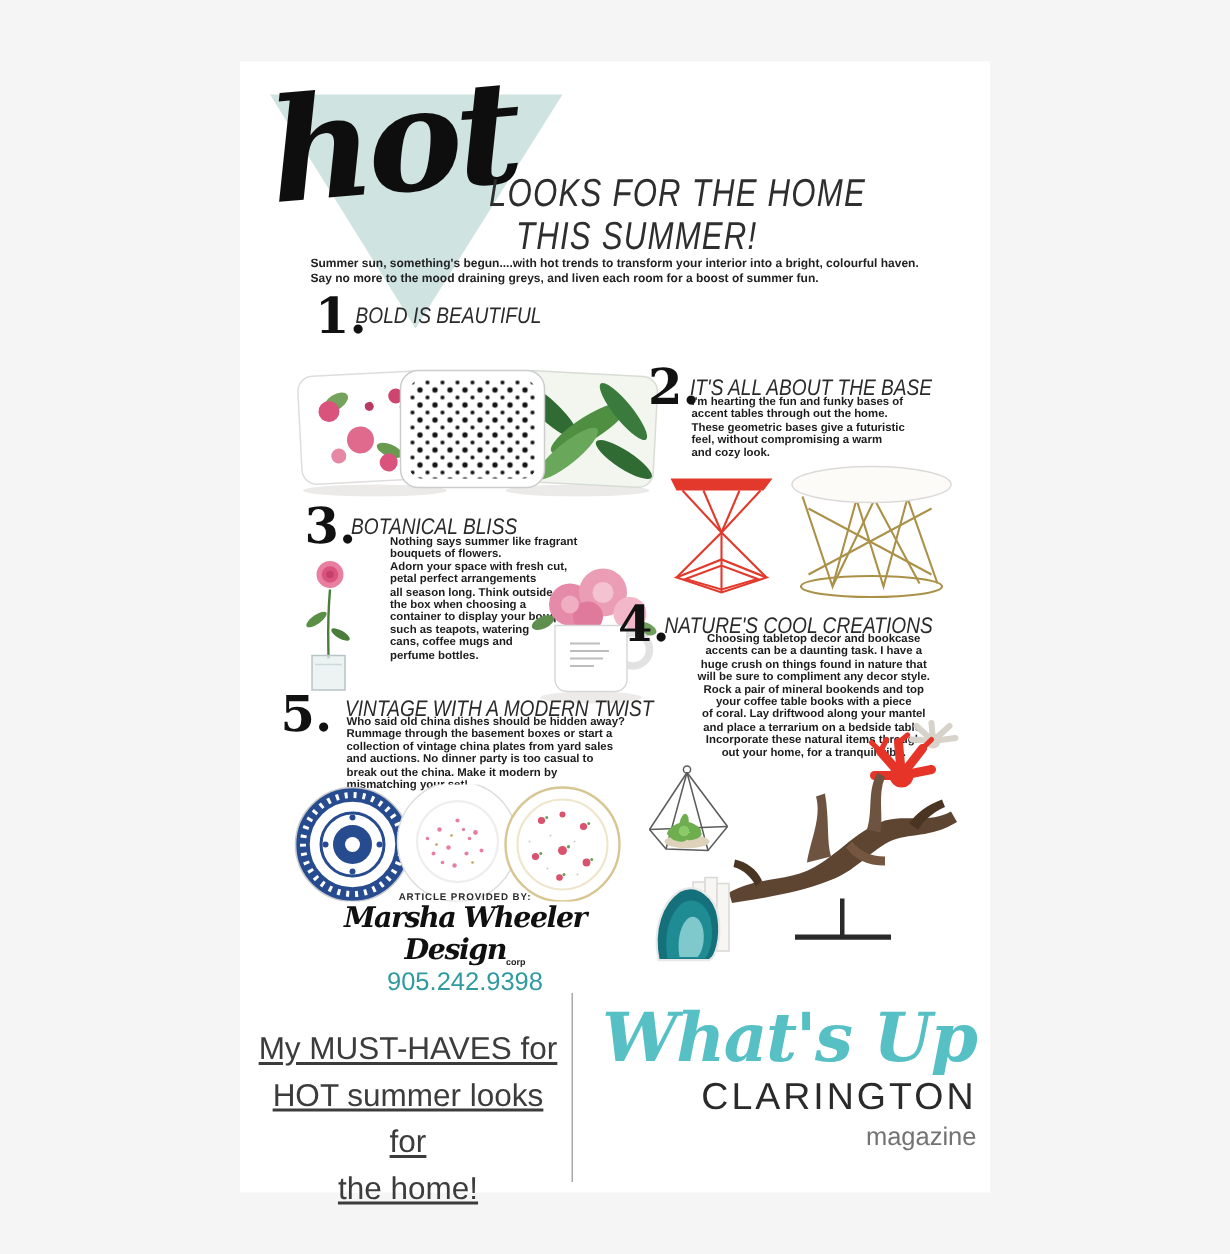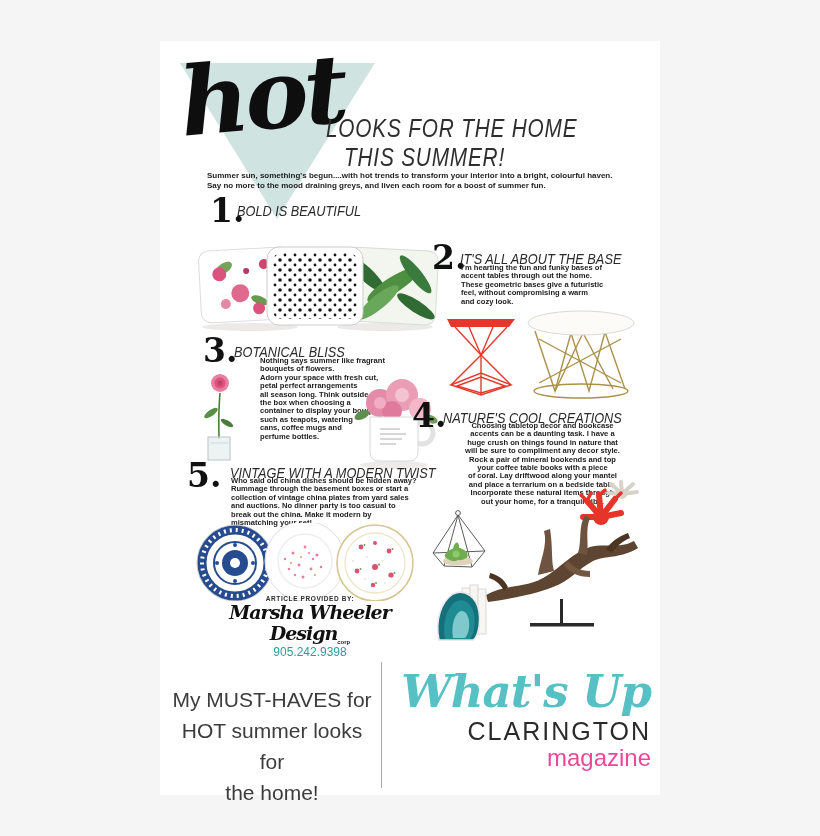--- a/index.html
+++ b/index.html
@@ -70,37 +70,37 @@
   .img-bookend{left:273px;top:541px;}
   .img-plates{left:33px;top:482px;}
   
   .credit{left:55px;top:554px;width:190px;text-align:center;}
   .credit-label{font-size:6.5px;font-weight:700;letter-spacing:.6px;color:#2b2b2b;}
   .credit-name{
     font-family:"DejaVu Serif",serif;font-style:italic;font-weight:700;
     font-size:19px;color:#101010;line-height:20px;letter-spacing:-1px;
   }
   .credit-suffix{font-size:6px;font-weight:700;color:#222;vertical-align:sub;}
-  .credit-phone{font-size:12px;font-weight:400;color:#2f9ba0;margin-top:0px;}
+  .credit-phone{font-size:17px;font-weight:400;color:#2f9ba0;margin-top:0px;}
   
   .divider{left:221px;top:621px;width:1px;height:126px;background:#a9a9a9;}
   .footer-left{
     left:12px;top:643px;width:200px;text-align:center;
-    font-size:21px;line-height:31px;color:#3c3c3c;white-space:pre-line;
+    font-size:21px;line-height:31px;color:#3c3c3c;white-space:pre-line;text-decoration:underline;
   }
   .logo{left:233px;top:626px;width:258px;text-align:right;}
   .logo-script{
     font-family:"DejaVu Serif",serif;font-style:italic;font-weight:700;
     font-size:45px;line-height:50px;color:#56c0c4;letter-spacing:-1px;
   }
   .logo-city{
     font-size:25px;letter-spacing:2px;color:#2a2a2a;
     line-height:28px;margin-top:0;
   }
-  .logo-sub{font-size:24px;color:#ec4899;line-height:24px;margin-top:1px;}
+  .logo-sub{font-size:17px;color:#737373;line-height:24px;margin-top:1px;}
 </style>
 </head>
 <body>
 
 <div class="page">
 
   <svg class="abs triangle-wrap" viewBox="0 0 200 160">
     <polygon points="2,2 197,2 99,158" fill="#cfe3e0"></polygon>
   </svg>
   <div class="abs hot-script">hot</div>

